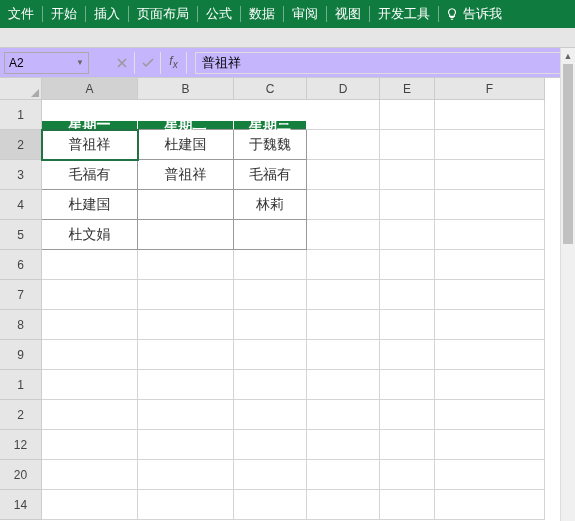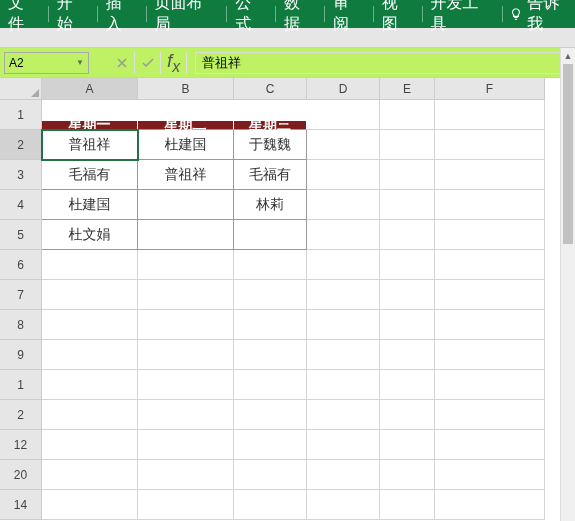--- a/index.html
+++ b/index.html
@@ -1,54 +1,54 @@
 <!DOCTYPE html>
 <html><head>
 <meta charset="utf-8">
 <style>
   * { box-sizing: border-box; margin: 0; padding: 0; font-family: "Microsoft YaHei", Arial, sans-serif; }
   body { width: 575px; height: 521px; background: #fff; overflow: hidden; position: relative; }
 
   
-  .ribbon { background: #0f7b3f; height: 28px; display: flex; align-items: center; color: #fff; font-size: 16px; }
+  .ribbon { background: #0f7b3f; height: 28px; display: flex; align-items: center; color: #fff; font-size: 13px; }
   .ribbon .tab { padding: 0 8px; height: 100%; display: flex; align-items: center; cursor: pointer; }
   .ribbon .tab.file { background: #0f7b3f; }
   .ribbon .sep { width: 1px; height: 16px; background: rgba(255,255,255,0.4); }
   .ribbon .tellme { display: flex; align-items: center; margin-left: 6px; }
   .ribbon svg { vertical-align: middle; }
 
   
   .divider { height: 20px; background: #e6e6e6; border-bottom: 1px solid #ccc; }
 
   
-  .namerow { height: 30px; display: flex; align-items: center; border-bottom: 1px solid #ccc; background: #bef264; }
+  .namerow { height: 30px; display: flex; align-items: center; border-bottom: 1px solid #ccc; background: #c4b5fd; }
   .namebox { width: 85px; height: 22px; margin-left: 4px; border: 1px solid #aaa; display: flex; align-items: center; justify-content: space-between; padding: 0 4px; font-size: 12px; }
   .nb-arrow { font-size: 8px; color: #666; }
   .fxgroup { display: flex; align-items: center; margin-left: 20px; }
-  .fxbtn { width: 26px; height: 22px; display: flex; align-items: center; justify-content: center; color: #888; font-size: 19px; border-right: 1px solid #e0e0e0; }
+  .fxbtn { width: 26px; height: 22px; display: flex; align-items: center; justify-content: center; color: #888; font-size: 12px; border-right: 1px solid #e0e0e0; }
   .fxbtn.fx { font-style: italic; color: #555; }
   .formulabar { flex: 1; height: 22px; border: 1px solid #ddd; margin-left: 8px; margin-right: 6px; padding: 0 6px; display: flex; align-items: center; font-size: 13px; }
 
   
   .grid { position: relative; }
   .corner { position: absolute; left: 0; top: 0; width: 42px; height: 22px; background: #e6e6e6; border: 1px solid #ccc; border-left: none; border-top: none; }
   .corner::after { content: ""; position: absolute; right: 2px; bottom: 2px; width: 0; height: 0; border-left: 8px solid transparent; border-bottom: 8px solid #aaa; }
 
   .colheads { position: absolute; left: 42px; top: 0; height: 22px; display: flex; }
   .colhead { background: #e6e6e6; border-right: 1px solid #ccc; border-bottom: 1px solid #ccc; display: flex; align-items: center; justify-content: center; font-size: 12px; color: #444; }
   .colhead.active { background: #d2d2d2; }
 
   .rowheads { position: absolute; left: 0; top: 22px; width: 42px; }
   .rowhead { height: 30px; background: #e6e6e6; border-right: 1px solid #ccc; border-bottom: 1px solid #ccc; display: flex; align-items: center; justify-content: center; font-size: 12px; color: #444; }
   .rowhead.active { background: #d2d2d2; }
 
   .cells { position: absolute; left: 42px; top: 22px; }
   .row { display: flex; height: 30px; }
   .cell { border-right: 1px solid #d4d4d4; border-bottom: 1px solid #d4d4d4; display: flex; align-items: center; justify-content: center; font-size: 14px; color: #333; background: #fff; }
-  .cell.header { background: #7f1d1d; color: #fff; font-weight: bold; border-right: 1px solid #fff; border-bottom: 1px solid #999; margin-top: 21px; }
+  .cell.header { background: #15803d; color: #fff; font-weight: bold; border-right: 1px solid #fff; border-bottom: 1px solid #999; margin-top: 21px; }
   .cell.header:last-child { border-right: 1px solid #999; }
   .cell.bordered { border-right: 1px solid #999; border-bottom: 1px solid #999; }
   .cell.active { outline: 2px solid #217346; outline-offset: -1px; z-index: 2; }
 
   .col-A { width: 96px; }
   .col-B { width: 96px; }
   .col-C { width: 73px; }
   .col-D { width: 73px; }
   .col-E { width: 55px; }
   .col-F { width: 110px; }

